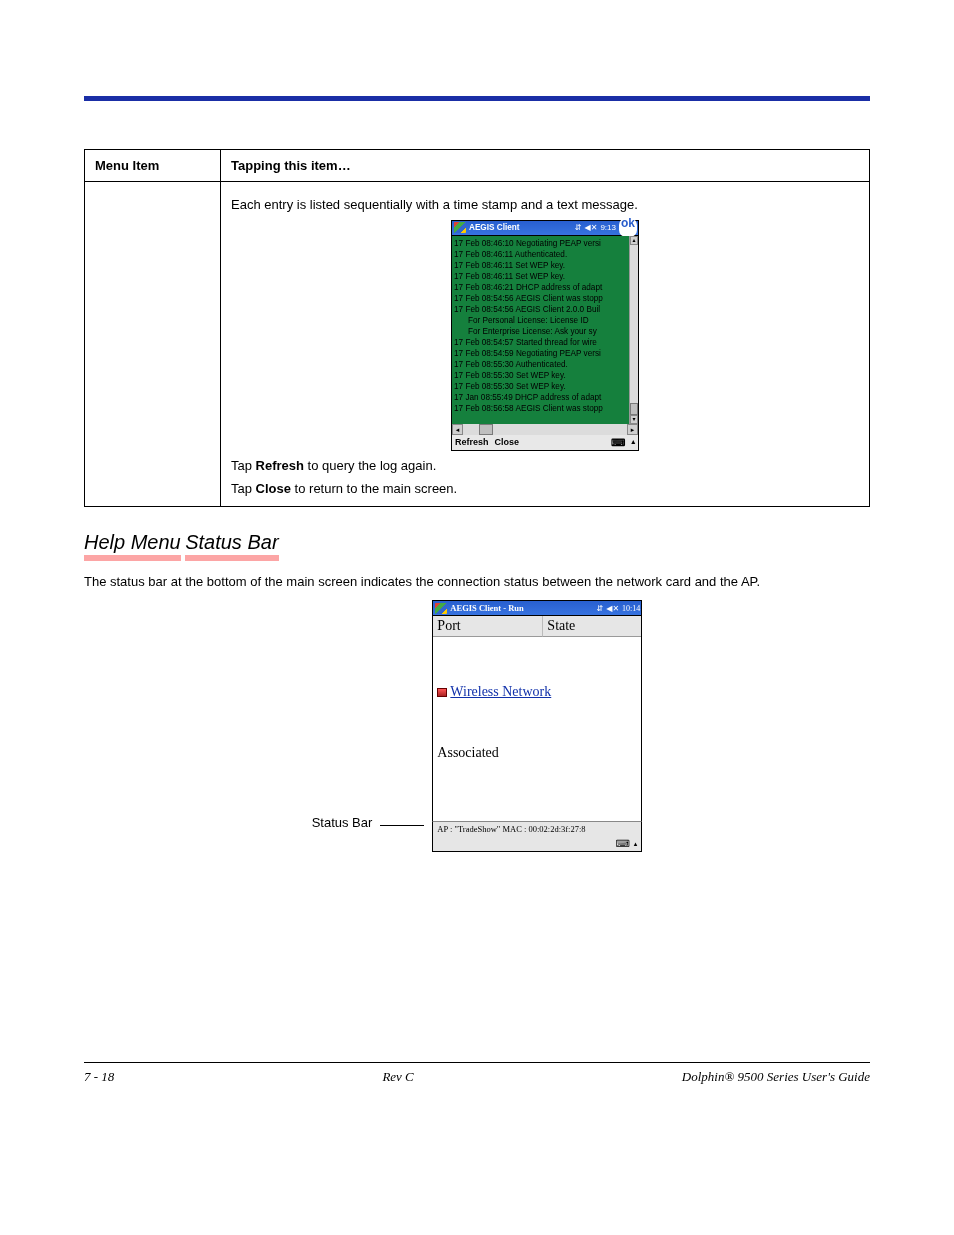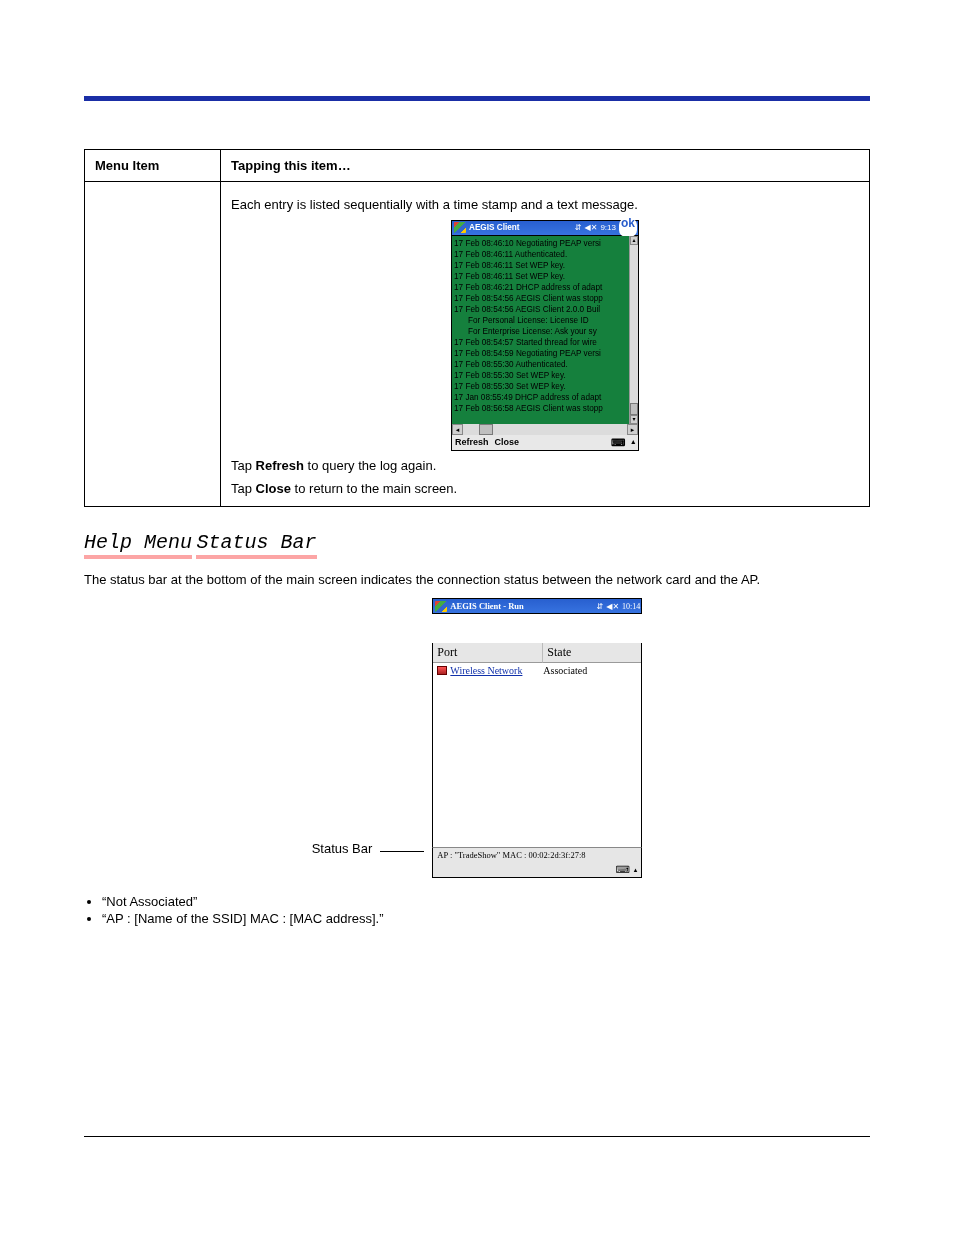--- a/index.html
+++ b/index.html
@@ -8,21 +8,21 @@
   .top-rule { height: 5px; background: #1a2ea6; width: 100%; margin-bottom: 48px; }
 
   
   .outer { border: 1.4px solid #000; border-collapse: collapse; width: 100%; font-size: 13px; }
   .outer th, .outer td { border: 1.4px solid #000; vertical-align: top; padding: 8px 10px; }
   .outer th { font-weight: bold; text-align: left; background: #fff; }
   .outer .col1 { width: 136px; }
 
   .body-text { font-size: 13px; line-height: 1.35; margin-top: 6px; }
 
-  .section-h { font-family: Liberation Mono, monospace; font-style: italic; font-size: 20px; margin: 24px 0 12px 0; border-bottom: 4px solid #fca5a5; display: inline-block; padding-bottom: 1px; }
+  .section-h { font-family: Liberation Sans, sans-serif; font-style: italic; font-size: 20px; margin: 24px 0 12px 0; border-bottom: 6px solid #fca5a5; display: inline-block; padding-bottom: 1px; }
   .para { font-size: 13px; line-height: 1.35; margin-bottom: 6px; }
   ul.bullets { margin: 6px 0 0 18px; font-size: 13px; }
   ul.bullets li { margin-bottom: 2px; }
 
   
   .pda1 { width: 188px; margin: 6px auto 6px auto; border: 0; font-size: 8.2px; font-family: Tahoma, Arial, sans-serif; }
   .pda-titlebar { display: flex; align-items: center; background: linear-gradient(#285fcf,#3773e0); color: #fff; height: 16px; padding: 0 1px 0 2px; gap: 3px; border: 1px solid #000; }
   .pda-flag { width: 12px; height: 11px; background: linear-gradient(135deg,#d43 0 25%, #4a4 25% 50%, #36c 50% 75%, #fc0 75% 100%); border-radius: 1px; }
   .pda-title { font-weight: bold; flex: 0 0 auto; }
   .pda-spacer { flex: 1 1 auto; }
@@ -46,26 +46,26 @@
   .pda-menubar { display: flex; align-items: center; border: 1px solid #000; border-top: 0; background: #e8e8e8; height: 16px; padding: 0 3px; gap: 6px; font-size: 9px; font-weight: bold; }
   .pda-menubar .kbd { margin-left: auto; font-size: 10px; }
   .pda-menubar .tri { font-size: 7px; }
 
   
   .pda2-wrap { display: flex; align-items: flex-end; justify-content: center; gap: 8px; margin: 10px 0 16px; }
   .pda2-label { font-size: 13px; padding-bottom: 22px; }
   .pda2-line { width: 44px; border-top: 1px solid #000; margin-bottom: 26px; }
   .pda2 { width: 210px; font-family: Liberation Serif, serif; font-size: 8.5px; }
   .pda2 .pda-titlebar { border: 1px solid #000; }
-  .pda2-head { display: flex; background: #e6e6e6; border-left: 1px solid #000; border-right: 1px solid #000; font-size: 12px; margin-top: 29px; }
+  .pda2-head { display: flex; background: #e6e6e6; border-left: 1px solid #000; border-right: 1px solid #000; font-size: 14px; }
   .pda2-head .c { padding: 2px 4px; border-bottom: 1px solid #9a9a9a; }
   .pda2-head .c1 { flex: 0 0 110px; border-right: 1px solid #bbb; }
   .pda2-head .c2 { flex: 1; }
   .pda2-body { background: #fff; border-left: 1px solid #000; border-right: 1px solid #000; height: 184px; position: relative; }
-  .pda2-row { display: flex; padding: 2px 4px; font-size: 10px; }
+  .pda2-row { display: flex; padding: 2px 4px; font-size: 14px; flex-direction: column; }
   .pda2-row .ic { width: 10px; height: 9px; background: linear-gradient(#f55,#a22); margin-right: 3px; border: 1px solid #600; }
   .pda2-row .c1 { flex: 0 0 106px; color: #1030aa; text-decoration: underline; display: flex; align-items: center; }
   .pda2-row .c2 { flex: 1; }
   .pda2-statusbar { border-left: 1px solid #000; border-right: 1px solid #000; border-top: 1px solid #888; background: #e6e6e6; font-size: 8.5px; padding: 2px 4px; white-space: nowrap; }
   .pda2-bottom { border: 1px solid #000; border-top: 0; background: #e6e6e6; height: 16px; display: flex; align-items: center; justify-content: flex-end; padding: 0 4px; gap: 4px; font-size: 10px; }
 
   .footer-rule { border-top: 1px solid #000; margin-top: 210px; }
   .footer { display: flex; justify-content: space-between; font-size: 13px; font-family: "Times New Roman", serif; font-style: italic; padding-top: 6px; }
 </style>
 </head>
@@ -181,19 +181,20 @@
         </div>
       </div>
       <div class="pda2-statusbar">AP : "TradeShow" MAC : 00:02:2d:3f:27:8</div>
       <div class="pda2-bottom">
         <span>⌨</span>
         <span style="font-size:7px;">▴</span>
       </div>
     </div>
   </div>
 
-  <ul class="bullets" id="status-bullets">
-      <li>“Not Associated”</li>
-      <li>“AP : [Name of the SSID] MAC : [MAC address].”</li>
-    </ul>
 
   <div class="footer-rule"></div>
+  <div class="footer">
+    <span>7 - 18</span>
+    <span>Rev C</span>
+    <span>Dolphin® 9500 Series User's Guide</span>
+  </div>
 </div>
 
 </body></html>

